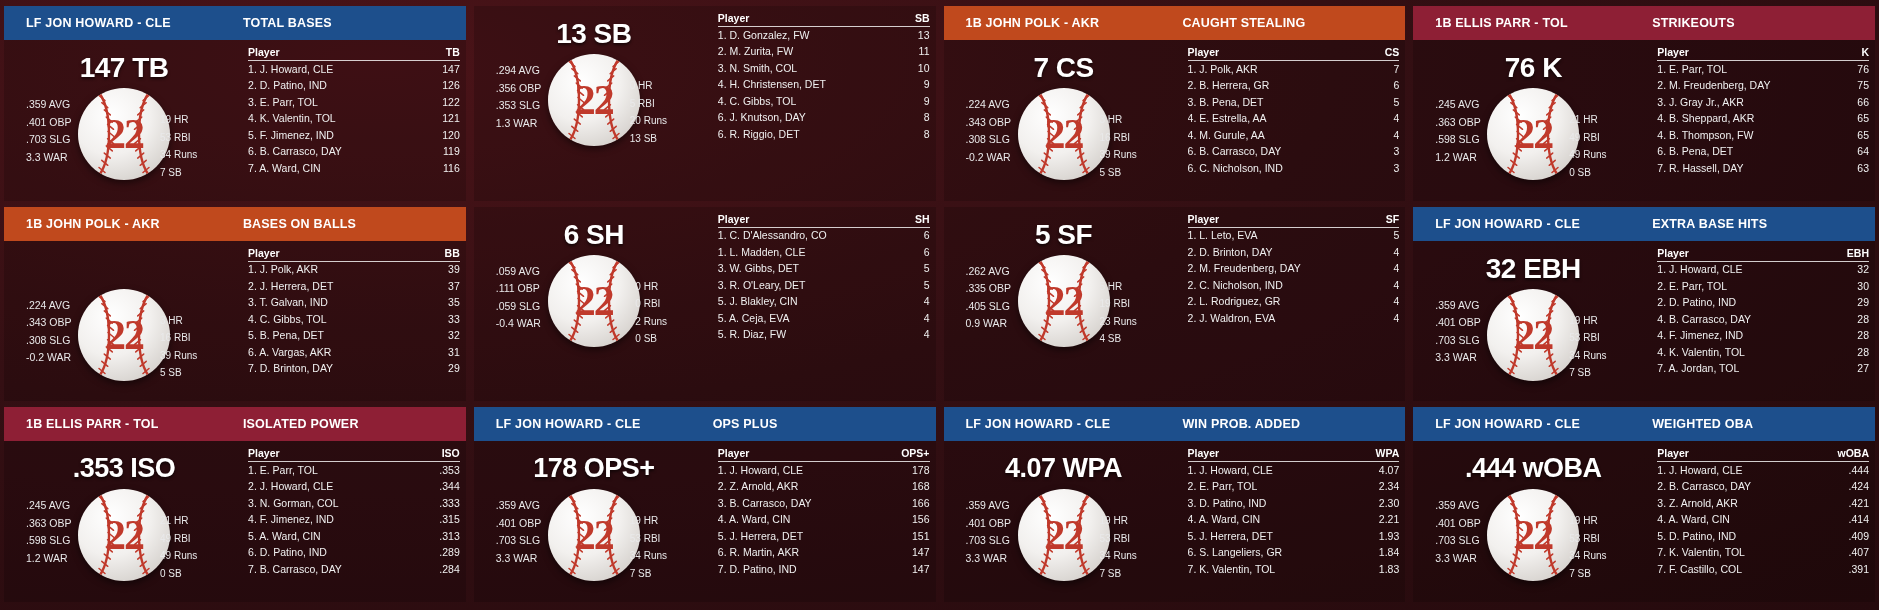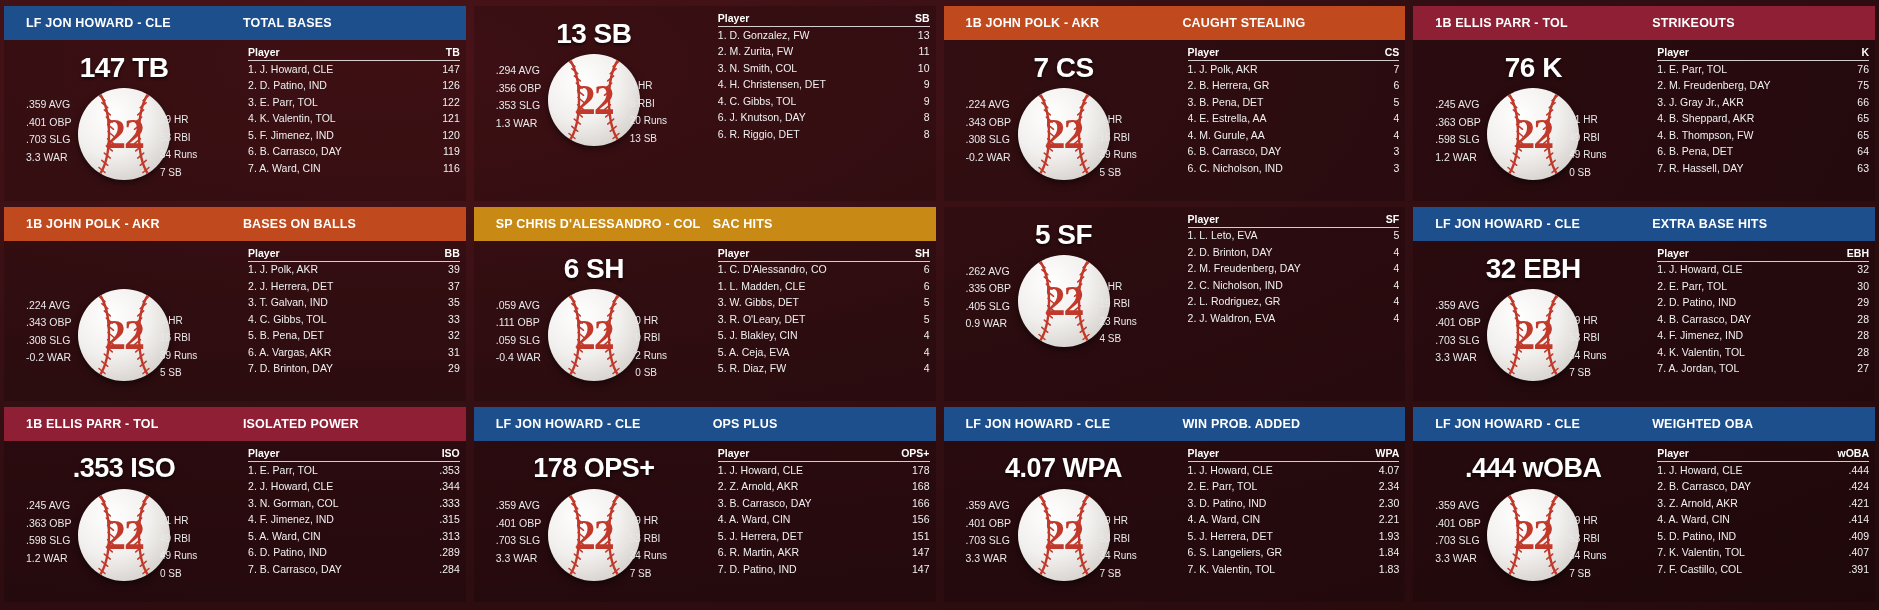--- a/index.html
+++ b/index.html
@@ -607,24 +607,20 @@
                 <tr>
                   <td>7. D. Brinton, DAY</td>
                   <td class="r">29</td>
                 </tr>
               </tbody>
             </table>
           </div>
         </div>
       </div>
       <div class="card">
-        <div class="card-header" style="background:#c98a15">
-          <div class="hdr-left">SP CHRIS D'ALESSANDRO - COL</div>
-          <div class="hdr-right">SAC HITS</div>
-        </div>
         <div class="card-body">
           <div class="left-pane">
             <div class="bigstat">6 SH</div>
             <div class="ball">
               <svg class="seam" width="92" height="92" viewBox="0 0 92 92">
                 <path d="M22 6 C 34 24, 34 68, 22 86" fill="none" stroke="#c0392b" stroke-width="2.4"></path>
                 <path d="M70 6 C 58 24, 58 68, 70 86" fill="none" stroke="#c0392b" stroke-width="2.4"></path>
                 <line x1="21" y1="7.5" x2="27" y2="12.5" stroke="#c0392b" stroke-width="1.5" stroke-linecap="round"></line>
                 <line x1="23.781152949374526" y1="14.7" x2="29.781152949374526" y2="19.7" stroke="#c0392b" stroke-width="1.5" stroke-linecap="round"></line>
                 <line x1="26.290067270632257" y1="21.9" x2="32.29006727063226" y2="26.9" stroke="#c0392b" stroke-width="1.5" stroke-linecap="round"></line>

